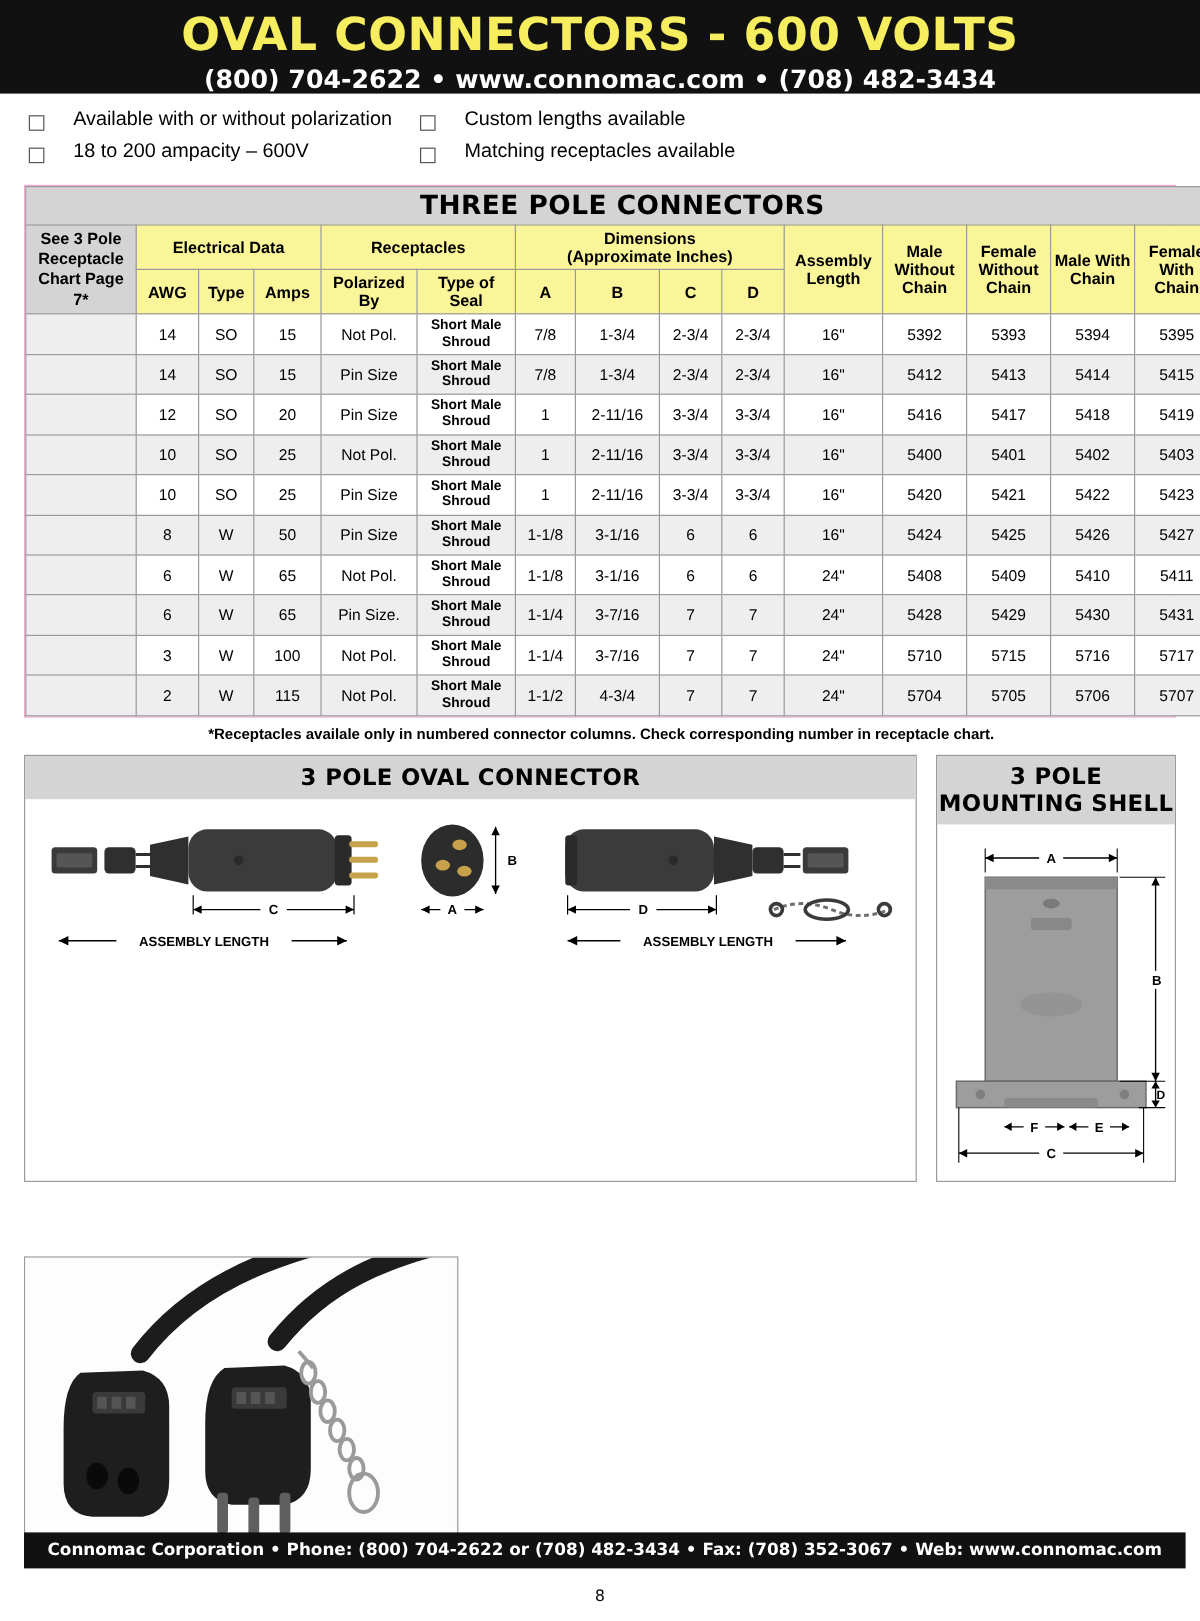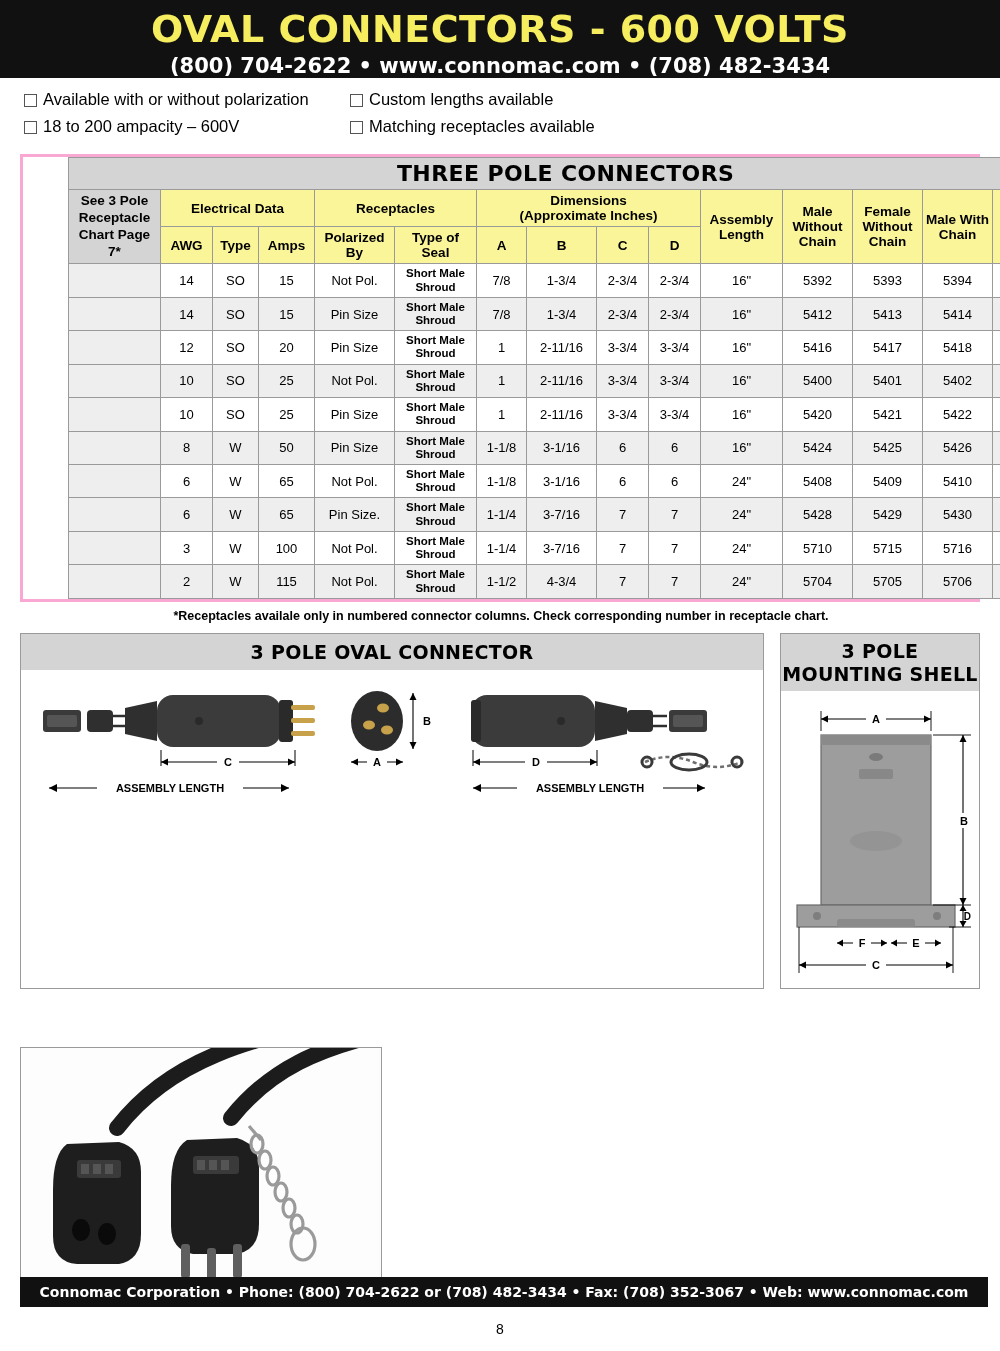--- a/index.html
+++ b/index.html
@@ -36,31 +36,31 @@
   
   .features{
     margin:12px 20px 0 24px;
     display:flex;
     font-size:16.5px;
   }
   .feat-col{display:flex;flex-direction:column;gap:8px;}
   .feat-col.c1{width:326px;}
   .feat-col.c2{width:330px;}
   .feat-col.c3{width:auto;}
-  .feat{display:flex;align-items:flex-start;gap:6px;}
+  .feat{display:flex;align-items:flex-end;gap:24px;}
   .chk{
     display:inline-block;
     width:11px;height:11px;
     border:1.4px solid #555;
     margin-top:4px;
     flex:0 0 auto;
     background:#fff;
   }
   
-  .table-wrap{margin:18px 20px 0 20px;border:3px solid #f9a8d4;padding-left:45px;}
+  .table-wrap{margin:18px 20px 0 20px;border:1px solid #f9a8d4;}
   table.main{
     border-collapse:collapse;
     width:960px;
     font-size:13px;
     table-layout:fixed;
   }
   table.main td, table.main th{
     border:1px solid #9a9a9a;
     text-align:center;
     vertical-align:middle;

